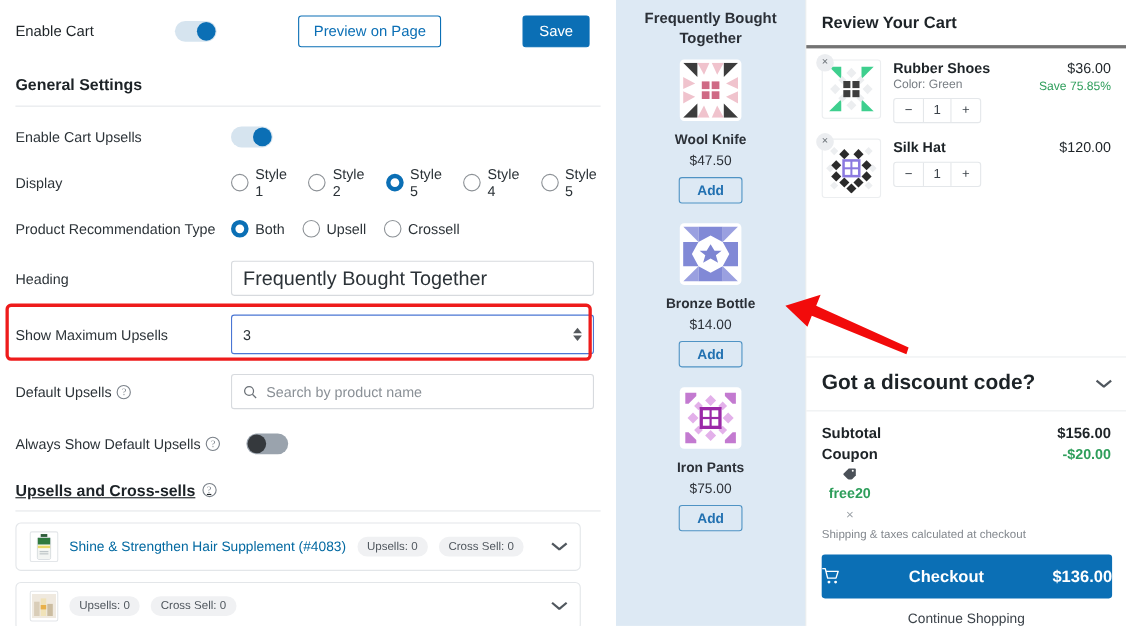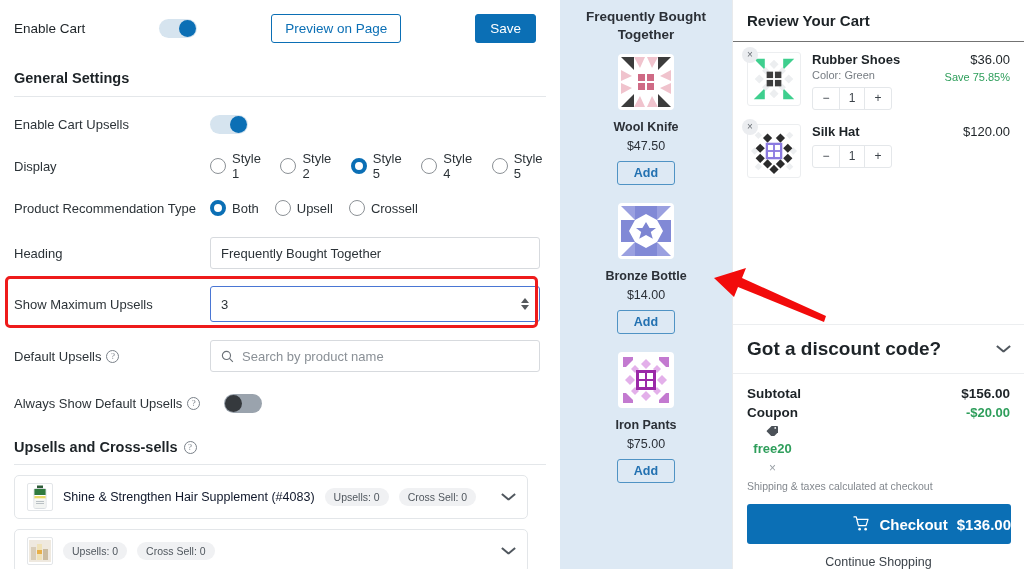--- a/index.html
+++ b/index.html
@@ -74,21 +74,21 @@
   .radio .dot {
     width: 16px; height: 16px; border-radius: 50%;
     border: 1.6px solid #8c9196; background: #fff; flex: none;
   }
   .radio.sel .dot {
     border: 4.5px solid #0b6fb5; background: #fff;
   }
 
   .text-input {
     width: 330px; height: 32px; border: 1px solid #d7dade;
-    border-radius: 3px; font-size: 13px; color: #2c3338;
+    border-radius: 3px; font-size: 18px; color: #2c3338;
     padding: 0 10px; font-family: inherit; background: #fff;
   }
   .text-input::placeholder { color: #8a9096; }
 
   .num-wrap {
     width: 330px; height: 36px; border: 1.5px solid #4a76d4;
     border-radius: 3px; display: flex; align-items: center;
     padding: 0 10px; background: #fff; position: relative;
   }
   .num-wrap input {
@@ -123,21 +123,21 @@
     width: 514px; height: 44px; border: 1px solid #e3e6e9;
     border-radius: 5px; display: flex; align-items: center;
     gap: 10px; padding: 0 12px; background: #fff; margin-top: 10px;
   }
   .prod-thumb {
     width: 26px; height: 28px; border: 1px solid #e3e6e9;
     border-radius: 2px; flex: none; overflow: hidden;
     display: flex; align-items: center; justify-content: center;
     background: #fff;
   }
-  .prod-name { font-size: 12.5px; color: #0f172a; white-space: nowrap; }
+  .prod-name { font-size: 12.5px; color: #0369a1; white-space: nowrap; }
   .pill {
     font-size: 10.5px; color: #50575e; background: #f0f1f3;
     border-radius: 10px; padding: 3px 9px; white-space: nowrap;
   }
   .chev {
     margin-left: auto; width: 13px; height: 8px; position: relative;
   }
   .chev::before, .chev::after {
     content: ""; position: absolute; top: 0; width: 9px; height: 1.6px;
     background: #50575e;
@@ -169,21 +169,21 @@
   }
 
   
   .cart {
     width: 292px; height: 569px; background: #fff;
     display: flex; flex-direction: column;
     border-left: 1px solid #e8eaec;
   }
   .cart-head {
     padding: 12px 14px; font-size: 15px; font-weight: bold;
-    color: #1d2327; border-bottom: 1px solid #737373;
+    color: #1d2327; border-bottom: 3px solid #737373;
   }
   .cart-items { flex: 1; padding: 10px 14px 0; }
   .cart-item { display: flex; gap: 11px; margin-bottom: 14px; position: relative; }
   .ci-thumb-wrap { position: relative; flex: none; }
   .ci-thumb {
     width: 54px; height: 54px; background: #fff;
     border: 1px solid #eceef0; border-radius: 3px;
     display: flex; align-items: center; justify-content: center;
   }
   .ci-close {
@@ -223,21 +223,21 @@
   .coupon-line { display: flex; align-items: center; gap: 5px; margin-top: 4px; flex-direction: column; }
   .coupon-code { font-size: 13px; font-weight: bold; color: #2e9e5b; }
   .coupon-x { font-size: 12px; color: #9aa0a6; cursor: pointer; }
   .coupon-val { font-size: 13px; font-weight: bold; color: #2e9e5b; }
   .ship-note { font-size: 10.5px; color: #83888e; margin-top: 5px; }
 
   .checkout {
     margin: 12px 14px 0; height: 40px; width: 264px;
     background: #0b6fb5; color: #fff; border: none; border-radius: 3px;
     font-size: 15px; font-weight: bold; cursor: pointer;
-    display: flex; align-items: center; justify-content: flex-end; gap: 9px;
+    display: flex; align-items: center; justify-content: space-between; gap: 9px;
     font-family: inherit;
   }
   .continue {
     text-align: center; font-size: 12.5px; color: #3c434a;
     margin-top: 11px; cursor: pointer;
   }
 
   
   .arrow-svg { position: absolute; left: 700px; top: 250px; pointer-events: none; }
 </style>
@@ -358,21 +358,21 @@
         <span>Always Show Default Upsells</span>
         <span class="help">?</span>
       </div>
       <div class="ctl">
         <span class="toggle off">
             <span class="knob"></span>
           </span>
       </div>
     </div>
 
-    <div class="section-title" style="margin-top:14px;margin-bottom:9px;display:flex;align-items:center;gap:6px;">
+    <div class="section-title" style="margin-top:14px;margin-bottom:9px;display:flex;align-items:flex-start;gap:6px;text-decoration:underline;">
       <span>Upsells and Cross-sells</span>
       <span class="help" style="font-weight:normal;">?</span>
     </div>
     <div class="divider"></div>
 
     <div class="prod-card">
       <span class="prod-thumb">
         <svg width="18" height="24" viewBox="0 0 18 24">
           <rect x="6" y="0.5" width="6" height="3" fill="#2f5d3a"></rect>
           <rect x="3" y="3.5" width="12" height="20" rx="1.5" fill="#ffffff" stroke="#c9cfd4" stroke-width="0.7"></rect>

